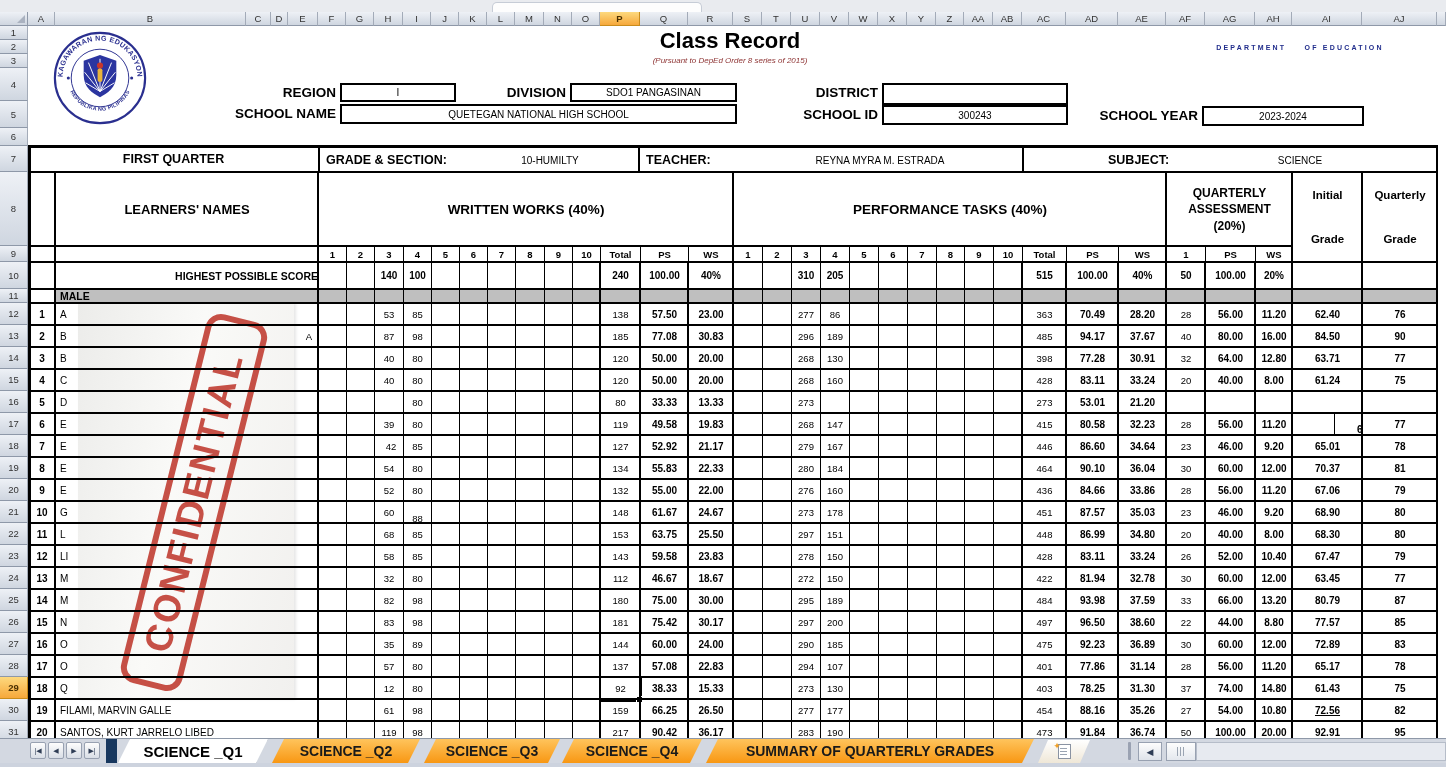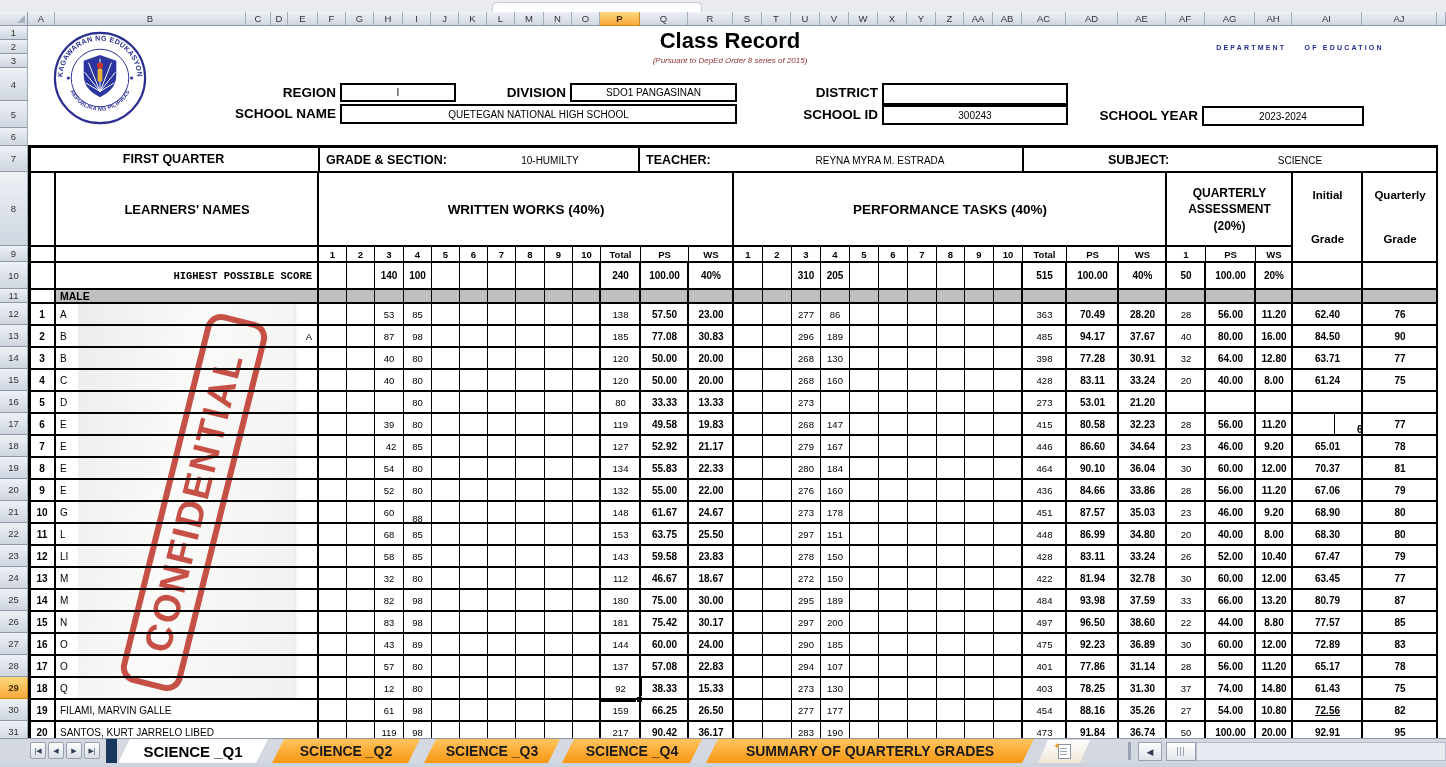--- a/index.html
+++ b/index.html
@@ -15,21 +15,21 @@
       border-right:1px solid #a3abb8;border-bottom:1px solid #8e98a8;}
   .colhdr.sel,.rowhdr.sel{background:linear-gradient(#fdd97e,#f6a83b);border-color:#c98c1c;color:#4a3000;font-weight:bold;}
   #corner{position:absolute;left:0;top:12px;width:28px;height:14px;background:linear-gradient(#eef1f6,#cfd6e0);
       border-right:1px solid #8e98a8;border-bottom:1px solid #8e98a8;box-sizing:border-box;}
   #corner:after{content:"";position:absolute;right:2px;bottom:2px;border-left:8px solid transparent;border-bottom:8px solid #aab2c0;}
   
   .cell{position:absolute;box-sizing:border-box;border:1px solid #000;background:#fff;
       display:flex;align-items:center;justify-content:center;font-size:9.5px;line-height:1;overflow:hidden;}
   .cell.b{font-weight:bold;font-size:10px;}
   .cell.left{justify-content:flex-start;padding-left:4px;}
-  .cell.right{justify-content:flex-end;padding-right:6px;font-family:Liberation Mono, monospace;}
+  .cell.right{justify-content:flex-end;}
   .cell.gray{background:#bfbfbf;}
   .cell.hdr{font-weight:bold;font-size:13px;text-align:center;}
   .cell.hdr-sm{font-weight:bold;font-size:9.5px;}
   .ln{position:absolute;background:#000;}
   
   .fieldlabel{position:absolute;font-weight:bold;font-size:13.5px;text-align:right;white-space:nowrap;}
   .fieldbox{position:absolute;border:2px solid #000;background:#fff;display:flex;align-items:center;justify-content:center;
       font-size:10px;box-sizing:border-box;white-space:nowrap;}
   #title{position:absolute;left:430px;top:28px;width:600px;text-align:center;font-size:22px;font-weight:bold;}
   #subtitle{position:absolute;left:430px;top:56px;width:600px;text-align:center;font-size:8px;font-style:italic;}
@@ -830,21 +830,21 @@
       <div class="cell b" style="left: 1118px; top: 611px; width: 49px; height: 23px;">38.60</div>
       <div class="cell" style="left: 1166px; top: 611px; width: 40px; height: 23px;">22</div>
       <div class="cell b" style="left: 1205px; top: 611px; width: 51px; height: 23px;">44.00</div>
       <div class="cell b" style="left: 1255px; top: 611px; width: 38px; height: 23px;">8.80</div>
       <div class="cell b" style="left: 1292px; top: 611px; width: 71px; height: 23px;">77.57</div>
       <div class="cell b" style="left: 1362px; top: 611px; width: 76px; height: 23px;">85</div>
       <div class="cell b" style="left: 28px; top: 633px; width: 28px; height: 23px;">16</div>
       <div class="cell left" style="left: 55px; top: 633px; width: 264px; height: 23px; font-size: 10px;">O</div>
       <div class="cell" style="left: 318px; top: 633px; width: 29px; height: 23px;"></div>
       <div class="cell" style="left: 346px; top: 633px; width: 29px; height: 23px;"></div>
-      <div class="cell" style="left: 374px; top: 633px; width: 30px; height: 23px;">43</div>
+      <div class="cell" style="left: 374px; top: 633px; width: 30px; height: 23px;">35</div>
       <div class="cell" style="left: 403px; top: 633px; width: 29px; height: 23px; text-align: center;">89</div>
       <div class="cell" style="left: 431px; top: 633px; width: 29px; height: 23px;"></div>
       <div class="cell" style="left: 459px; top: 633px; width: 29px; height: 23px;"></div>
       <div class="cell" style="left: 487px; top: 633px; width: 29px; height: 23px;"></div>
       <div class="cell" style="left: 515px; top: 633px; width: 30px; height: 23px;"></div>
       <div class="cell" style="left: 544px; top: 633px; width: 29px; height: 23px;"></div>
       <div class="cell" style="left: 572px; top: 633px; width: 29px; height: 23px;"></div>
       <div class="cell" style="left: 600px; top: 633px; width: 41px; height: 23px;">144</div>
       <div class="cell b" style="left: 640px; top: 633px; width: 49px; height: 23px;">60.00</div>
       <div class="cell b" style="left: 688px; top: 633px; width: 46px; height: 23px;">24.00</div>

